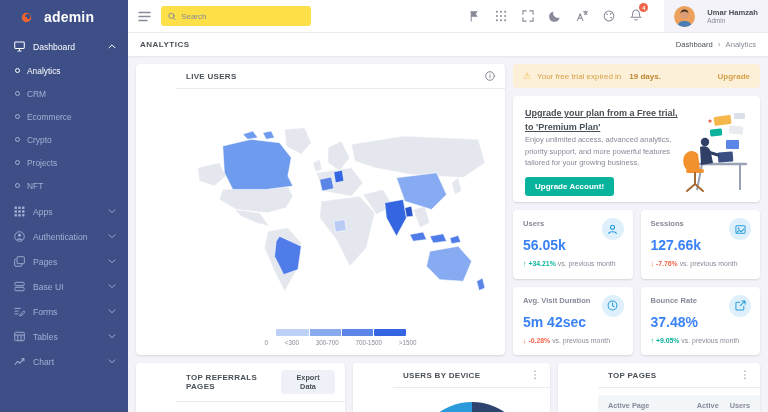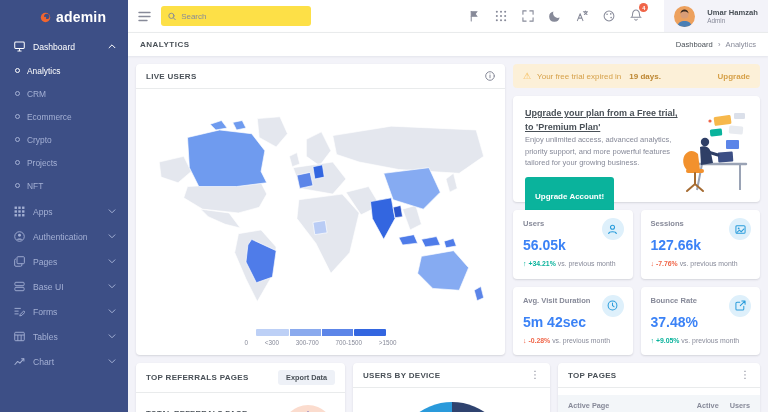--- a/index.html
+++ b/index.html
@@ -2,21 +2,21 @@
 <html><head>
 <meta charset="utf-8">
 <style>
   * { box-sizing: border-box; margin: 0; padding: 0; }
   html,body { width:768px; height:412px; overflow:hidden; background:#f3f3f9;
     font-family:"Liberation Sans", sans-serif; }
   .app { display:flex; width:768px; height:412px; }
 
   
   .sidebar { width:128px; min-width:128px; background:#3d4f86; color:#fff; height:412px; }
-  .logo { display:flex; align-items:center; gap:5px; height:34px; padding-left:40px; }
+  .logo { display:flex; align-items:center; gap:12px; height:34px; padding-left:21px; }
   .logo-text { font-size:14px; font-weight:700; color:#fff; letter-spacing:.2px; }
   .nav-item { display:flex; align-items:center; gap:8px; padding:7px 12px 7px 14px;
     color:#a4b0d4; font-size:8.6px; cursor:pointer; }
   .nav-item.active { color:#fff; }
   .nav-item .chev { margin-left:auto; }
   .sub { padding-bottom:2px; }
   .sub-item { display:flex; align-items:center; gap:7px; padding:6.5px 12px 6.5px 15px;
     color:#a4b0d4; font-size:8.4px; cursor:pointer; }
   .sub-item.active { color:#fff; }
   .bullet { width:5px; height:5px; border:1px solid currentColor; border-radius:50%; flex:none; }
@@ -45,21 +45,21 @@
 
   .breadcrumb-bar { height:24px; background:#fff; border-top:1px solid #e9ebec;
     box-shadow:0 1px 2px rgba(56,65,74,.08); display:flex; align-items:center;
     justify-content:space-between; padding:0 12px; }
   .page-title { font-size:8px; font-weight:700; color:#495057; letter-spacing:.5px; }
   .crumbs { font-size:7.6px; color:#495057; }
   .crumbs .sep, .crumbs .current { color:#878a99; }
   .crumbs span { margin-left:3px; }
 
   .content { padding:8px; height:356px; overflow:hidden; }
-  .card { background:#fff; border-radius:4px; box-shadow:0 1px 2px rgba(56,65,74,.16); }
+  .card { background:#fff; border-radius:4px; box-shadow:0 1px 2px rgba(56,65,74,.16);padding-left:40px; }
   .card-head { display:flex; align-items:center; justify-content:space-between;
     padding:7px 10px; border-bottom:1px solid #e9ebec; }
   .card-title { font-size:8px; font-weight:700; color:#495057; letter-spacing:.3px; }
   .kebab { color:#878a99; font-size:10px; line-height:1; cursor:pointer; }
 
   .row1 { display:flex; gap:8px; height:291px; }
   .live-card { width:369px; min-width:369px; display:flex; flex-direction:column; }
   .map-wrap { flex:1; padding:6px 10px 0; }
   .legend { padding-bottom:9px; }
   .legend-bar { display:block; margin:0 auto 3px; }
@@ -71,21 +71,21 @@
     gap:6px; padding:0 10px; font-size:8px; color:#d6a14a; flex:none; }
   .alert b { color:#bd8733; margin-left:2px; }
   .alert-link { margin-left:auto; font-weight:700; color:#d6a14a; cursor:pointer; }
   .warn-glyph { color:#f7b84b; font-size:9px; }
 
   .upgrade-card { height:106px; position:relative; padding:11px 12px; flex:none; }
   .up-title { font-size:9px; font-weight:600; color:#495057; line-height:1.5;text-decoration:underline; }
   .up-title b { font-weight:800; }
   .up-body { font-size:7.5px; color:#878a99; line-height:1.55; width:162px; }
   .up-btn { margin-top:8px; display:inline-block; background:#0ab39c; color:#fff; font-size:8px;
-    font-weight:600; padding:15px 10px; border-radius:3px; border:none; cursor:pointer;
+    font-weight:600; padding:5px 10px; border-radius:3px; border:none; cursor:pointer;
     font-family:"Liberation Sans",sans-serif; }
   .illus { position:absolute; right:6px; bottom:8px; }
 
   .stats-grid { flex:1; display:grid; grid-template-columns:1fr 1fr; grid-auto-rows:1fr; gap:8px; }
   .stat-card { padding:9px 10px; position:relative; }
   .stat-label { font-size:7.6px; font-weight:600; color:#878a99; }
   .stat-icon { position:absolute; top:8px; right:9px; width:22px; height:22px; border-radius:50%;
     background:#def0fb; color:#299cdb; display:flex; align-items:center; justify-content:center; }
   .stat-value { margin-top:9px; font-size:14px; font-weight:700; color:#3b82f6; }
   .stat-change { margin-top:7px; font-size:6.9px; color:#878a99; white-space:nowrap; }

